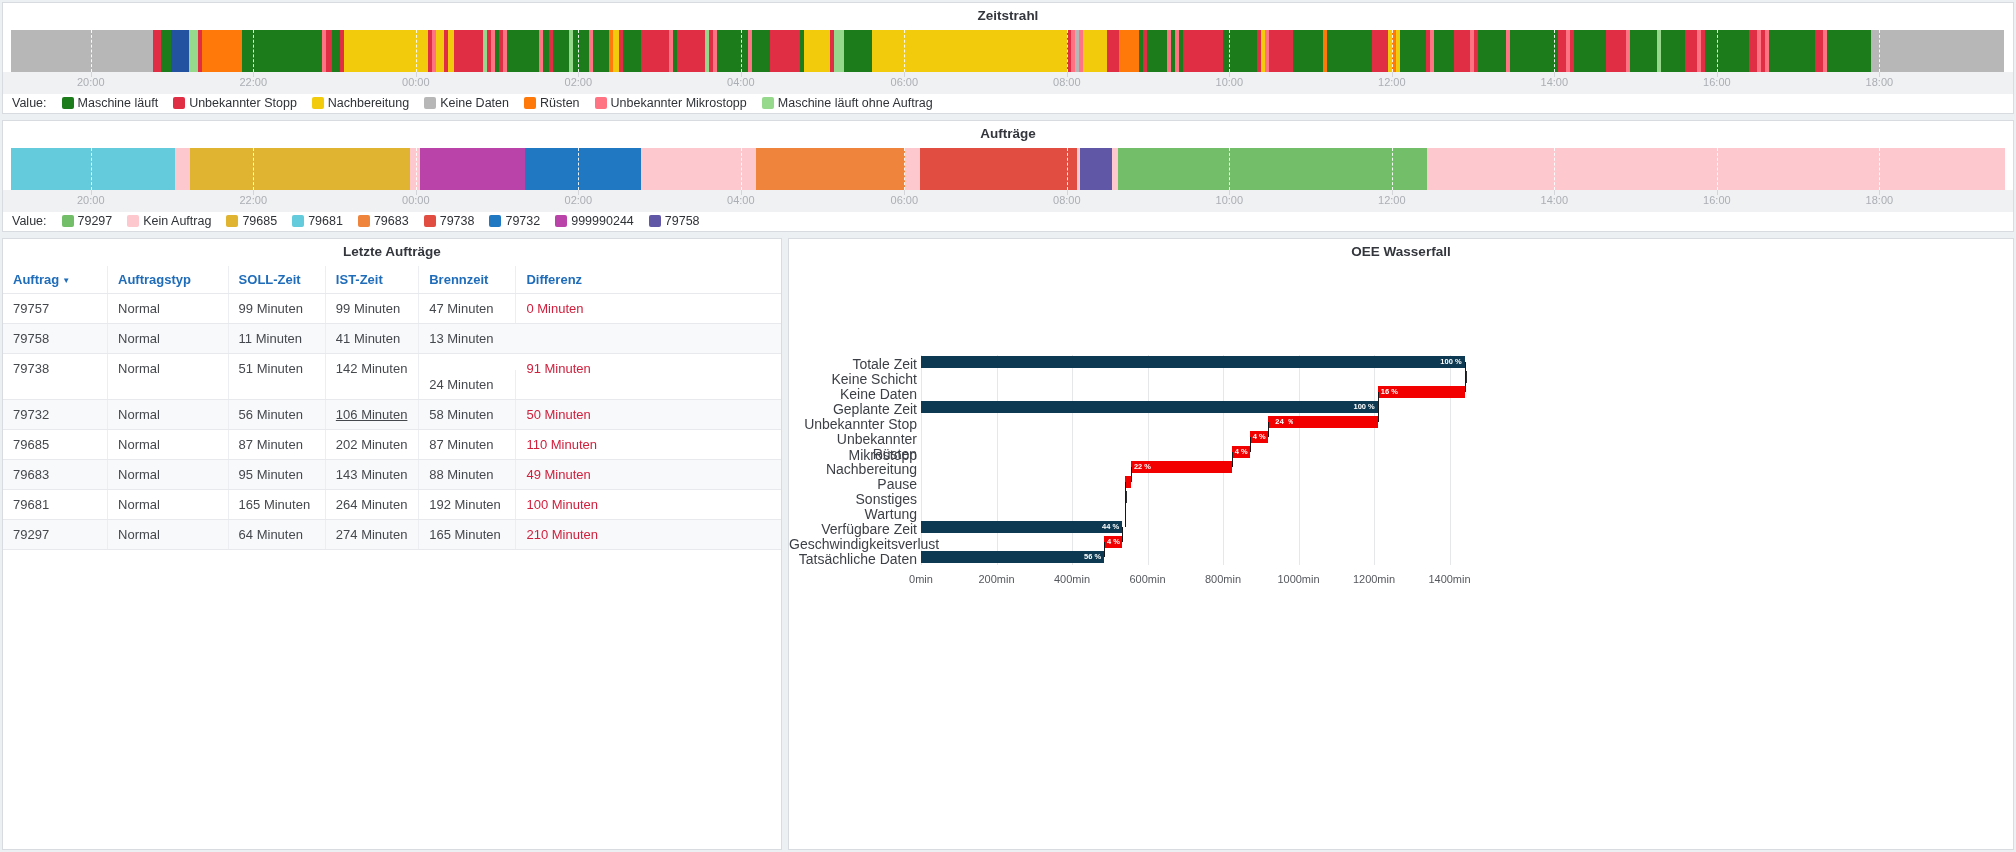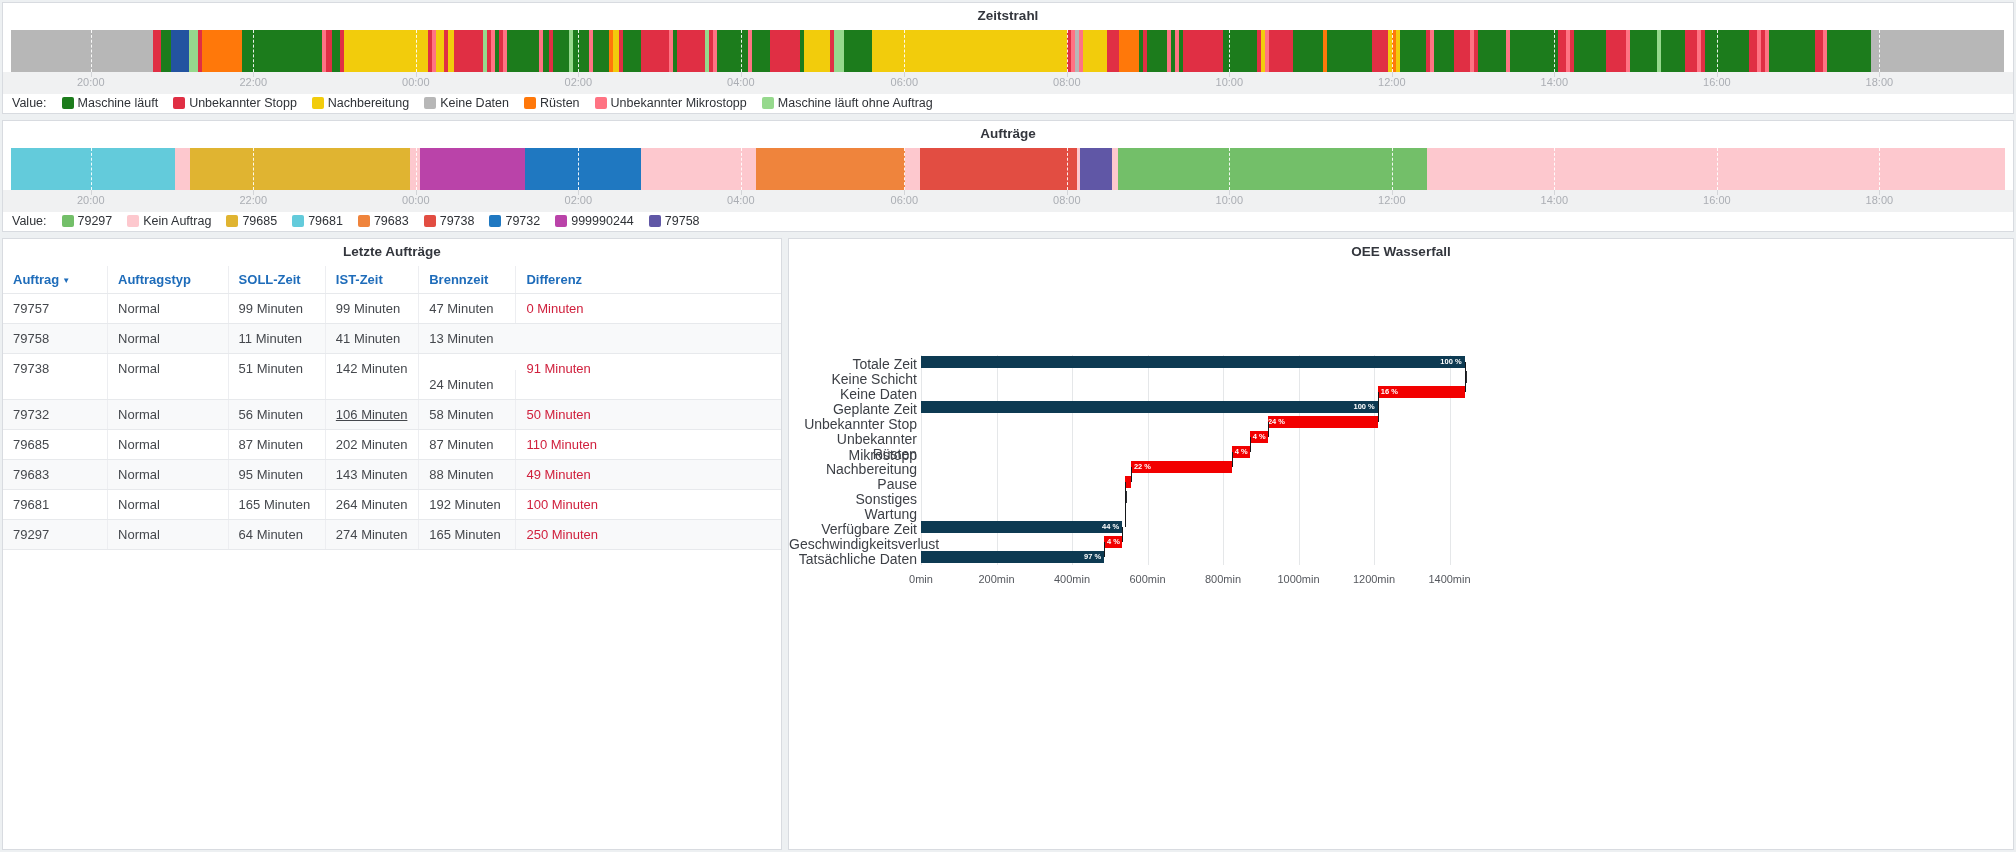--- a/index.html
+++ b/index.html
@@ -400,21 +400,21 @@
         <div class="cell" style="width: 12%;">264 Minuten</div>
         <div class="cell" style="width: 12.5%;">192 Minuten</div>
         <div class="cell diff" style="width: 34%;">100 Minuten</div>
       </div>
       <div class="tbl-row striped">
         <div class="cell" style="width: 13.5%;">79297</div>
         <div class="cell" style="width: 15.5%;">Normal</div>
         <div class="cell" style="width: 12.5%;">64 Minuten</div>
         <div class="cell" style="width: 12%;">274 Minuten</div>
         <div class="cell" style="width: 12.5%;">165 Minuten</div>
-        <div class="cell diff" style="width: 34%;">250 Minuten</div>
+        <div class="cell diff" style="width: 34%;">210 Minuten</div>
       </div>
     </div>
 </div>
 
 <div class="panel" id="p4" style="left:788px; top:238px; width:1226px; height:612px;">
   <div class="panel-title">OEE Wasserfall</div>
   <div class="wf-chart" id="wf">
       <div class="wf-grid" style="left: 132px; height: 210px;"></div>
       <div class="wf-grid" style="left: 207.5px; height: 210px;"></div>
       <div class="wf-grid" style="left: 283px; height: 210px;"></div>
@@ -441,21 +441,21 @@
       </div>
       <div class="wf-row" style="top: 45px;">
         <div class="wf-label">Geplante Zeit</div>
         <div class="wf-bar" title="Geplante Zeit" style="left: 132px; width: 456.775px; background: rgb(13, 58, 82);">
           <span class="wf-pct" style="right: 3px;">100 %</span>
         </div>
       </div>
       <div class="wf-row" style="top: 60px;">
         <div class="wf-label">Unbekannter Stop</div>
         <div class="wf-bar" title="Unbekannter Stop" style="left: 478.923px; width: 109.853px; background: rgb(242, 0, 0);">
-          <span class="wf-pct" style="left: 0;">24 %</span>
+          <span class="wf-pct" style="left: 7px; font-family: Liberation Mono, monospace;">24 %</span>
         </div>
       </div>
       <div class="wf-row" style="top: 75px;">
         <div class="wf-label">Unbekannter Mikrostopp</div>
         <div class="wf-bar" title="Unbekannter Mikrostopp" style="left: 460.803px; width: 18.12px; background: rgb(242, 0, 0);">
           <span class="wf-pct" style="left: 3px;">4 %</span>
         </div>
       </div>
       <div class="wf-row" style="top: 90px;">
         <div class="wf-label">Rüsten</div>
@@ -488,21 +488,21 @@
       </div>
       <div class="wf-row" style="top: 180px;">
         <div class="wf-label">Geschwindigkeitsverlust</div>
         <div class="wf-bar" title="Geschwindigkeitsverlust" style="left: 315.087px; width: 18.12px; background: rgb(242, 0, 0);">
           <span class="wf-pct" style="left: 3px;">4 %</span>
         </div>
       </div>
       <div class="wf-row" style="top: 195px;">
         <div class="wf-label">Tatsächliche Daten</div>
         <div class="wf-bar" title="Tatsächliche Zeit" style="left: 132px; width: 183.088px; background: rgb(13, 58, 82);">
-          <span class="wf-pct" style="right: 3px;">97 %</span>
+          <span class="wf-pct" style="right: 3px;">56 %</span>
         </div>
       </div>
       <div class="wf-conn" style="left: 675.6px; top: 7px; height: 30px;"></div>
       <div class="wf-conn" style="left: 588.775px; top: 37px; height: 15px;"></div>
       <div class="wf-conn" style="left: 588.775px; top: 52px; height: 15px;"></div>
       <div class="wf-conn" style="left: 478.923px; top: 67px; height: 15px;"></div>
       <div class="wf-conn" style="left: 460.803px; top: 82px; height: 15px;"></div>
       <div class="wf-conn" style="left: 442.683px; top: 97px; height: 15px;"></div>
       <div class="wf-conn" style="left: 341.89px; top: 112px; height: 15px;"></div>
       <div class="wf-conn" style="left: 336.227px; top: 127px; height: 15px;"></div>

